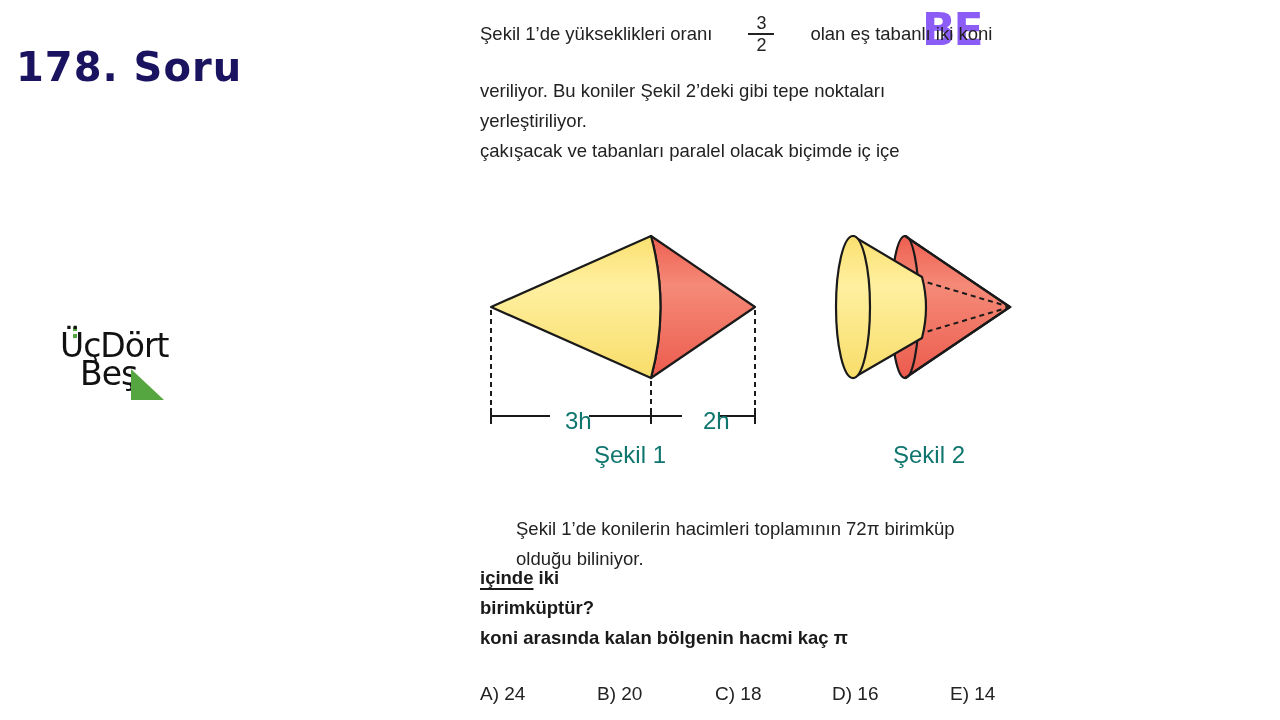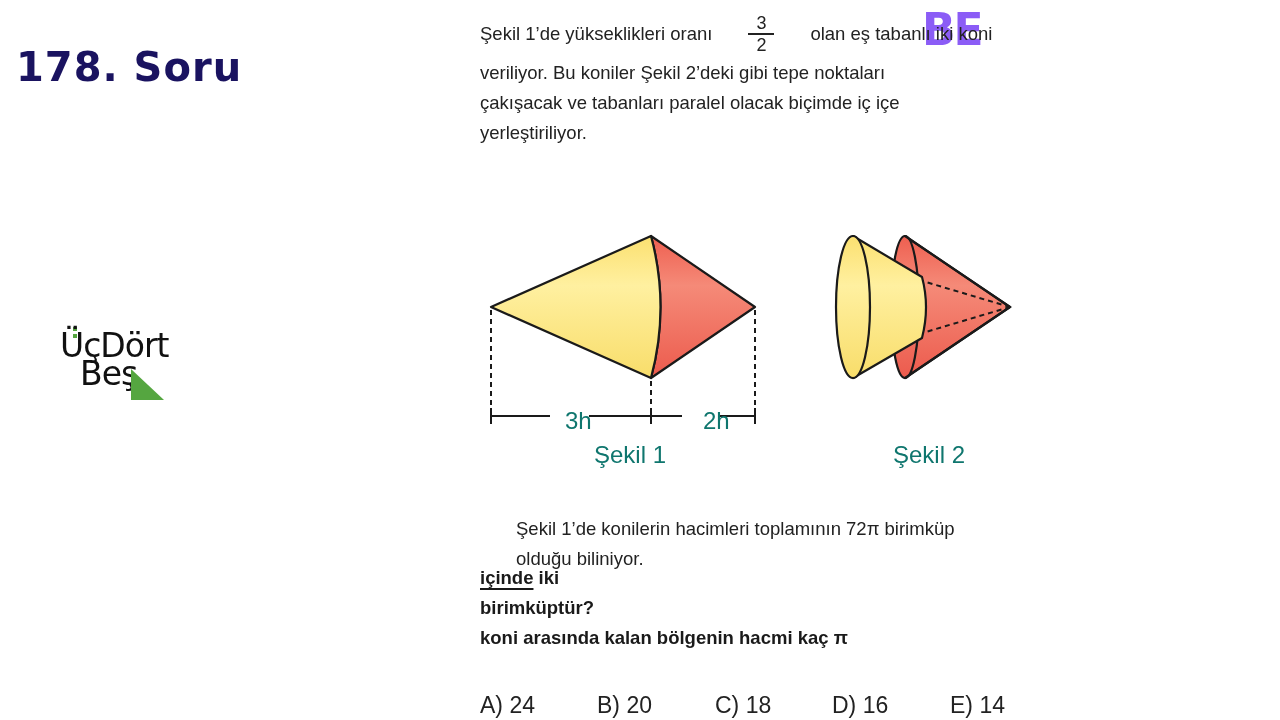--- a/index.html
+++ b/index.html
@@ -36,21 +36,21 @@
   .frac .bar { width:26px; height:2px; background:#222; }
 
   .diagram { position:absolute; left:470px; top:220px; width:570px; height:260px; }
   .caption { position:absolute; font-size:24px; color:#0f766e; }
 
   .p2 { top:514px; width:560px;margin-left:36px; }
   .p3 { top:563px; width:560px; font-weight:bold; color:#1a1a1a; }
   .underline { text-decoration: underline; text-underline-offset:4px; text-decoration-thickness:2px; }
 
   .choices { position:absolute; left:480px; top:680px; width:560px; height:30px; }
-  .choice { position:absolute; top:12px; font-size:23px; color:#222; cursor:pointer; }
+  .choice { position:absolute; top:3px; font-size:19px; color:#222; cursor:pointer; }
 </style>
 </head>
 <body>
 
 <div class="q-number">178. Soru</div>
 
 <div class="logo">
   <div class="dots">
       <span></span>
       <span></span>
@@ -67,23 +67,23 @@
 <div class="para p1">
   <div class="row" style="height:36px;gap:26px;">
     <span>Şekil 1’de yükseklikleri oranı</span>
     <span class="frac">
       <span>3</span>
       <span class="bar"></span>
       <span>2</span>
     </span>
     <span>olan eş tabanlı iki koni</span>
   </div>
-  <div class="row" style="margin-top:6px;">veriliyor. Bu koniler Şekil 2’deki gibi tepe noktaları</div>
+  <div class="row" style="margin-top:24px;">veriliyor. Bu koniler Şekil 2’deki gibi tepe noktaları</div>
+  <div class="row">yerleştiriliyor.</div>
   <div class="row">çakışacak ve tabanları paralel olacak biçimde iç içe</div>
-  <div class="row">yerleştiriliyor.</div>
 </div>
 
 <div class="diagram">
   <svg width="570" height="260">
     <defs>
       <linearGradient id="yg" x1="0" y1="0" x2="0" y2="1">
         <stop offset="0" stop-color="#fbe070"></stop>
         <stop offset="0.35" stop-color="#fff0a0"></stop>
         <stop offset="1" stop-color="#f8dd6a"></stop>
       </linearGradient>

